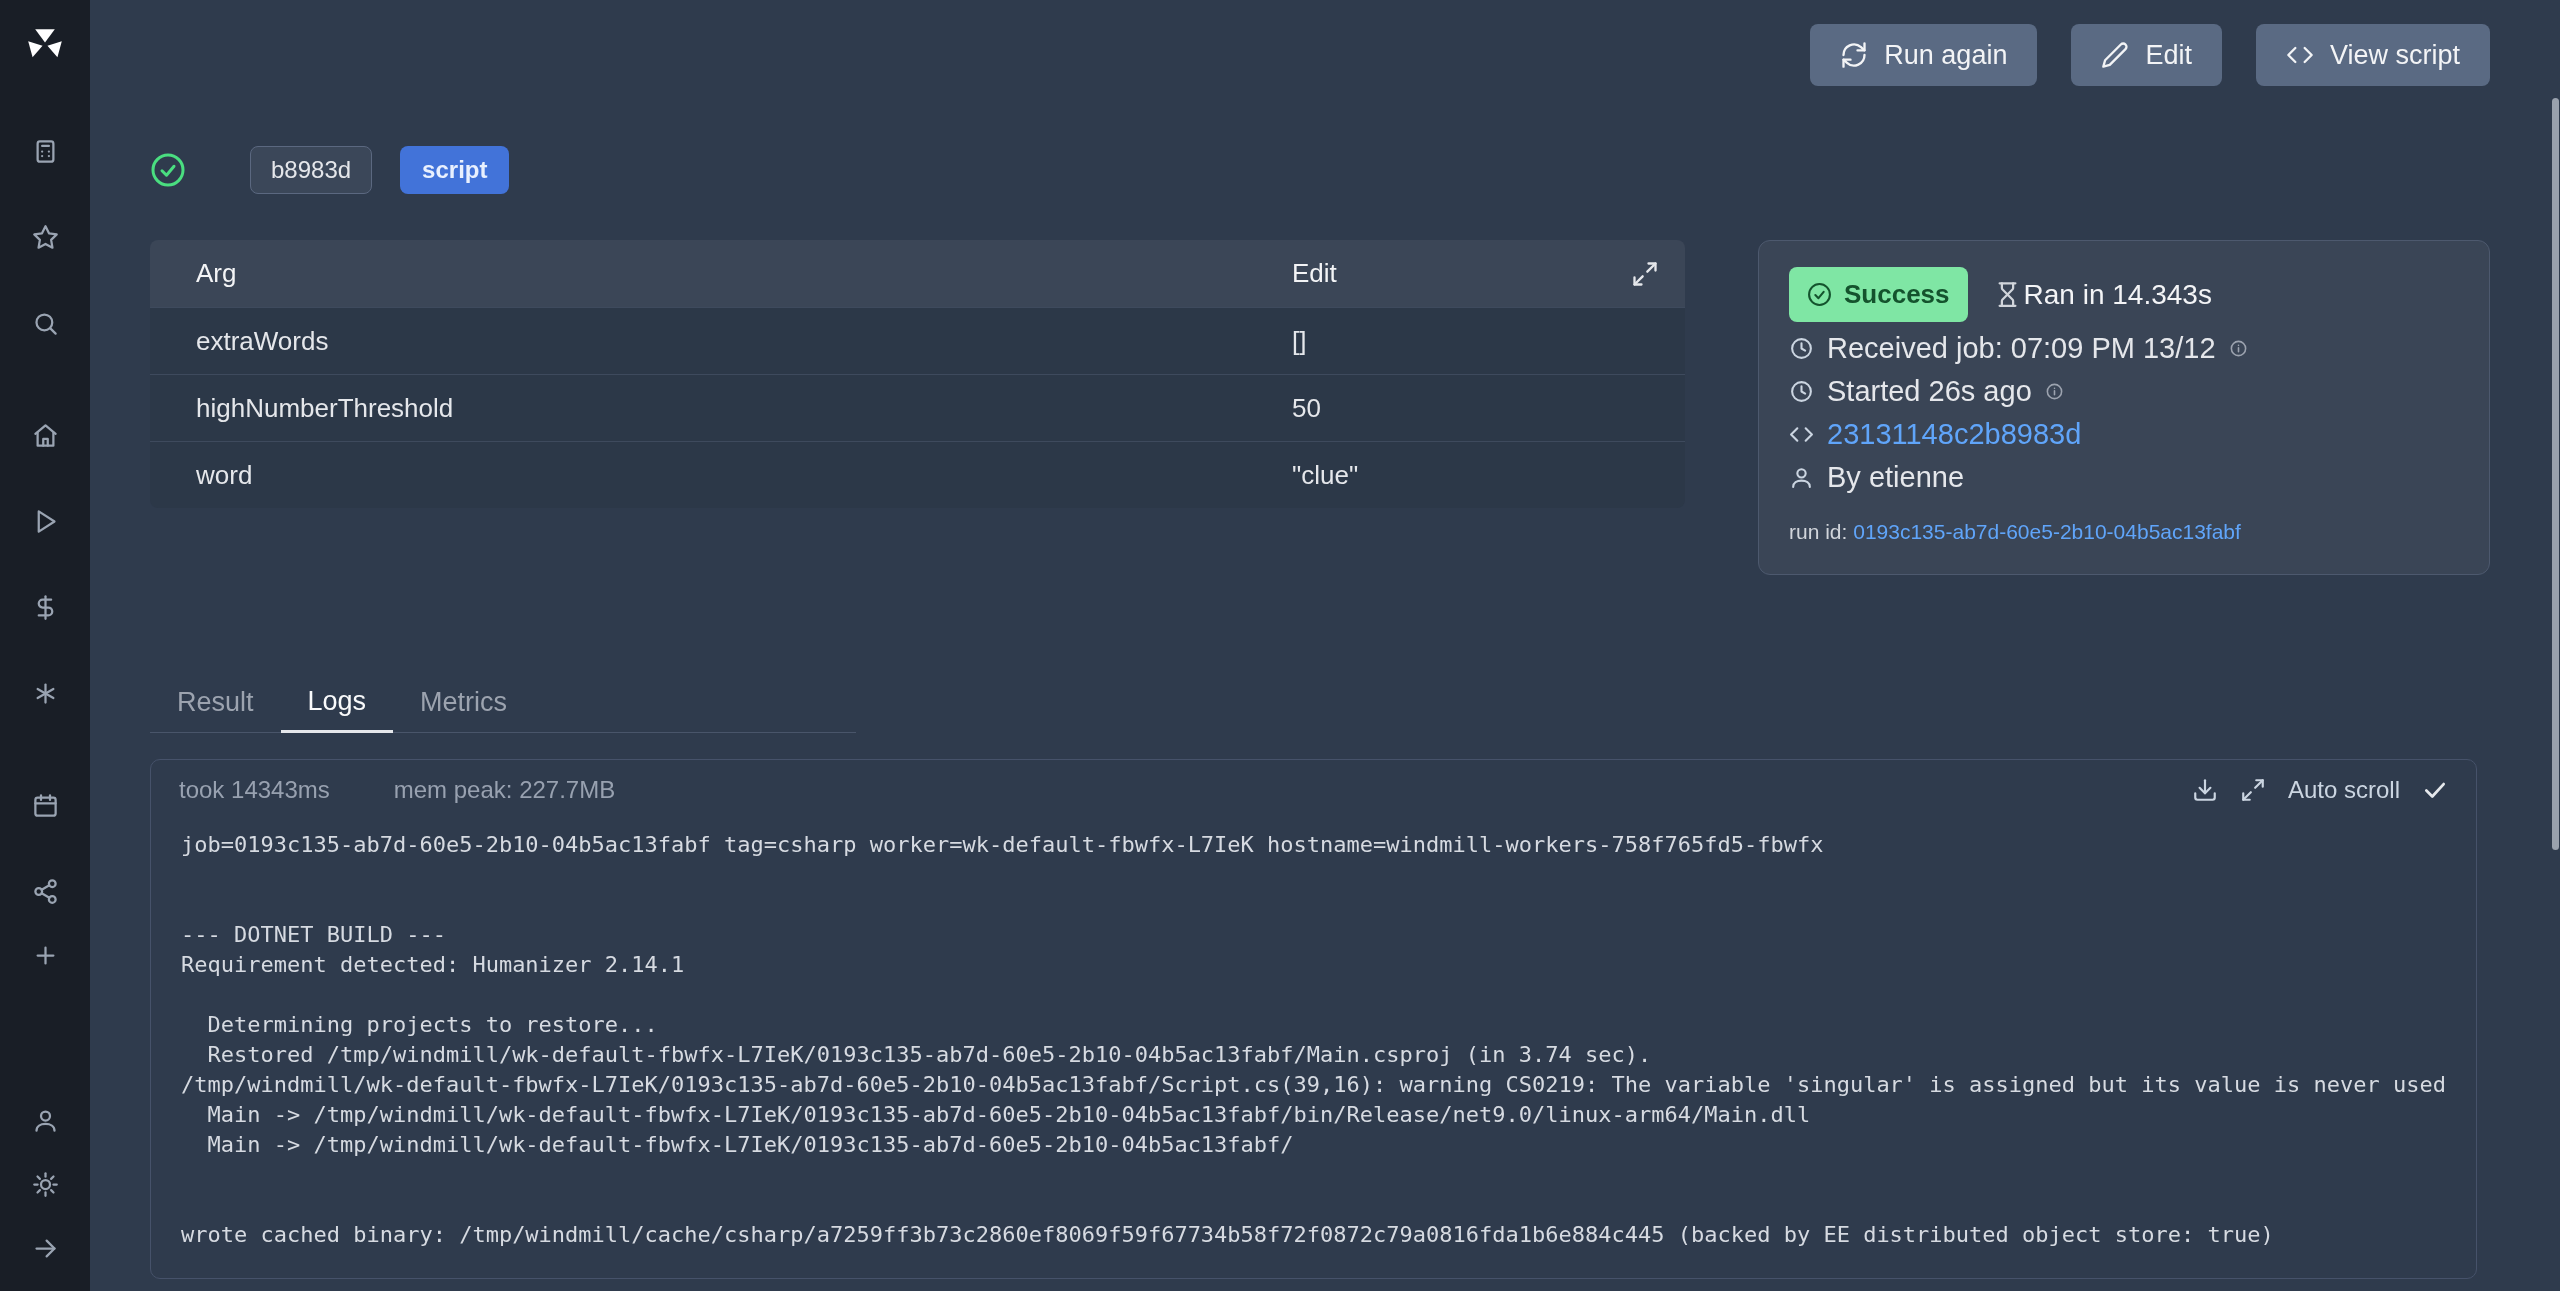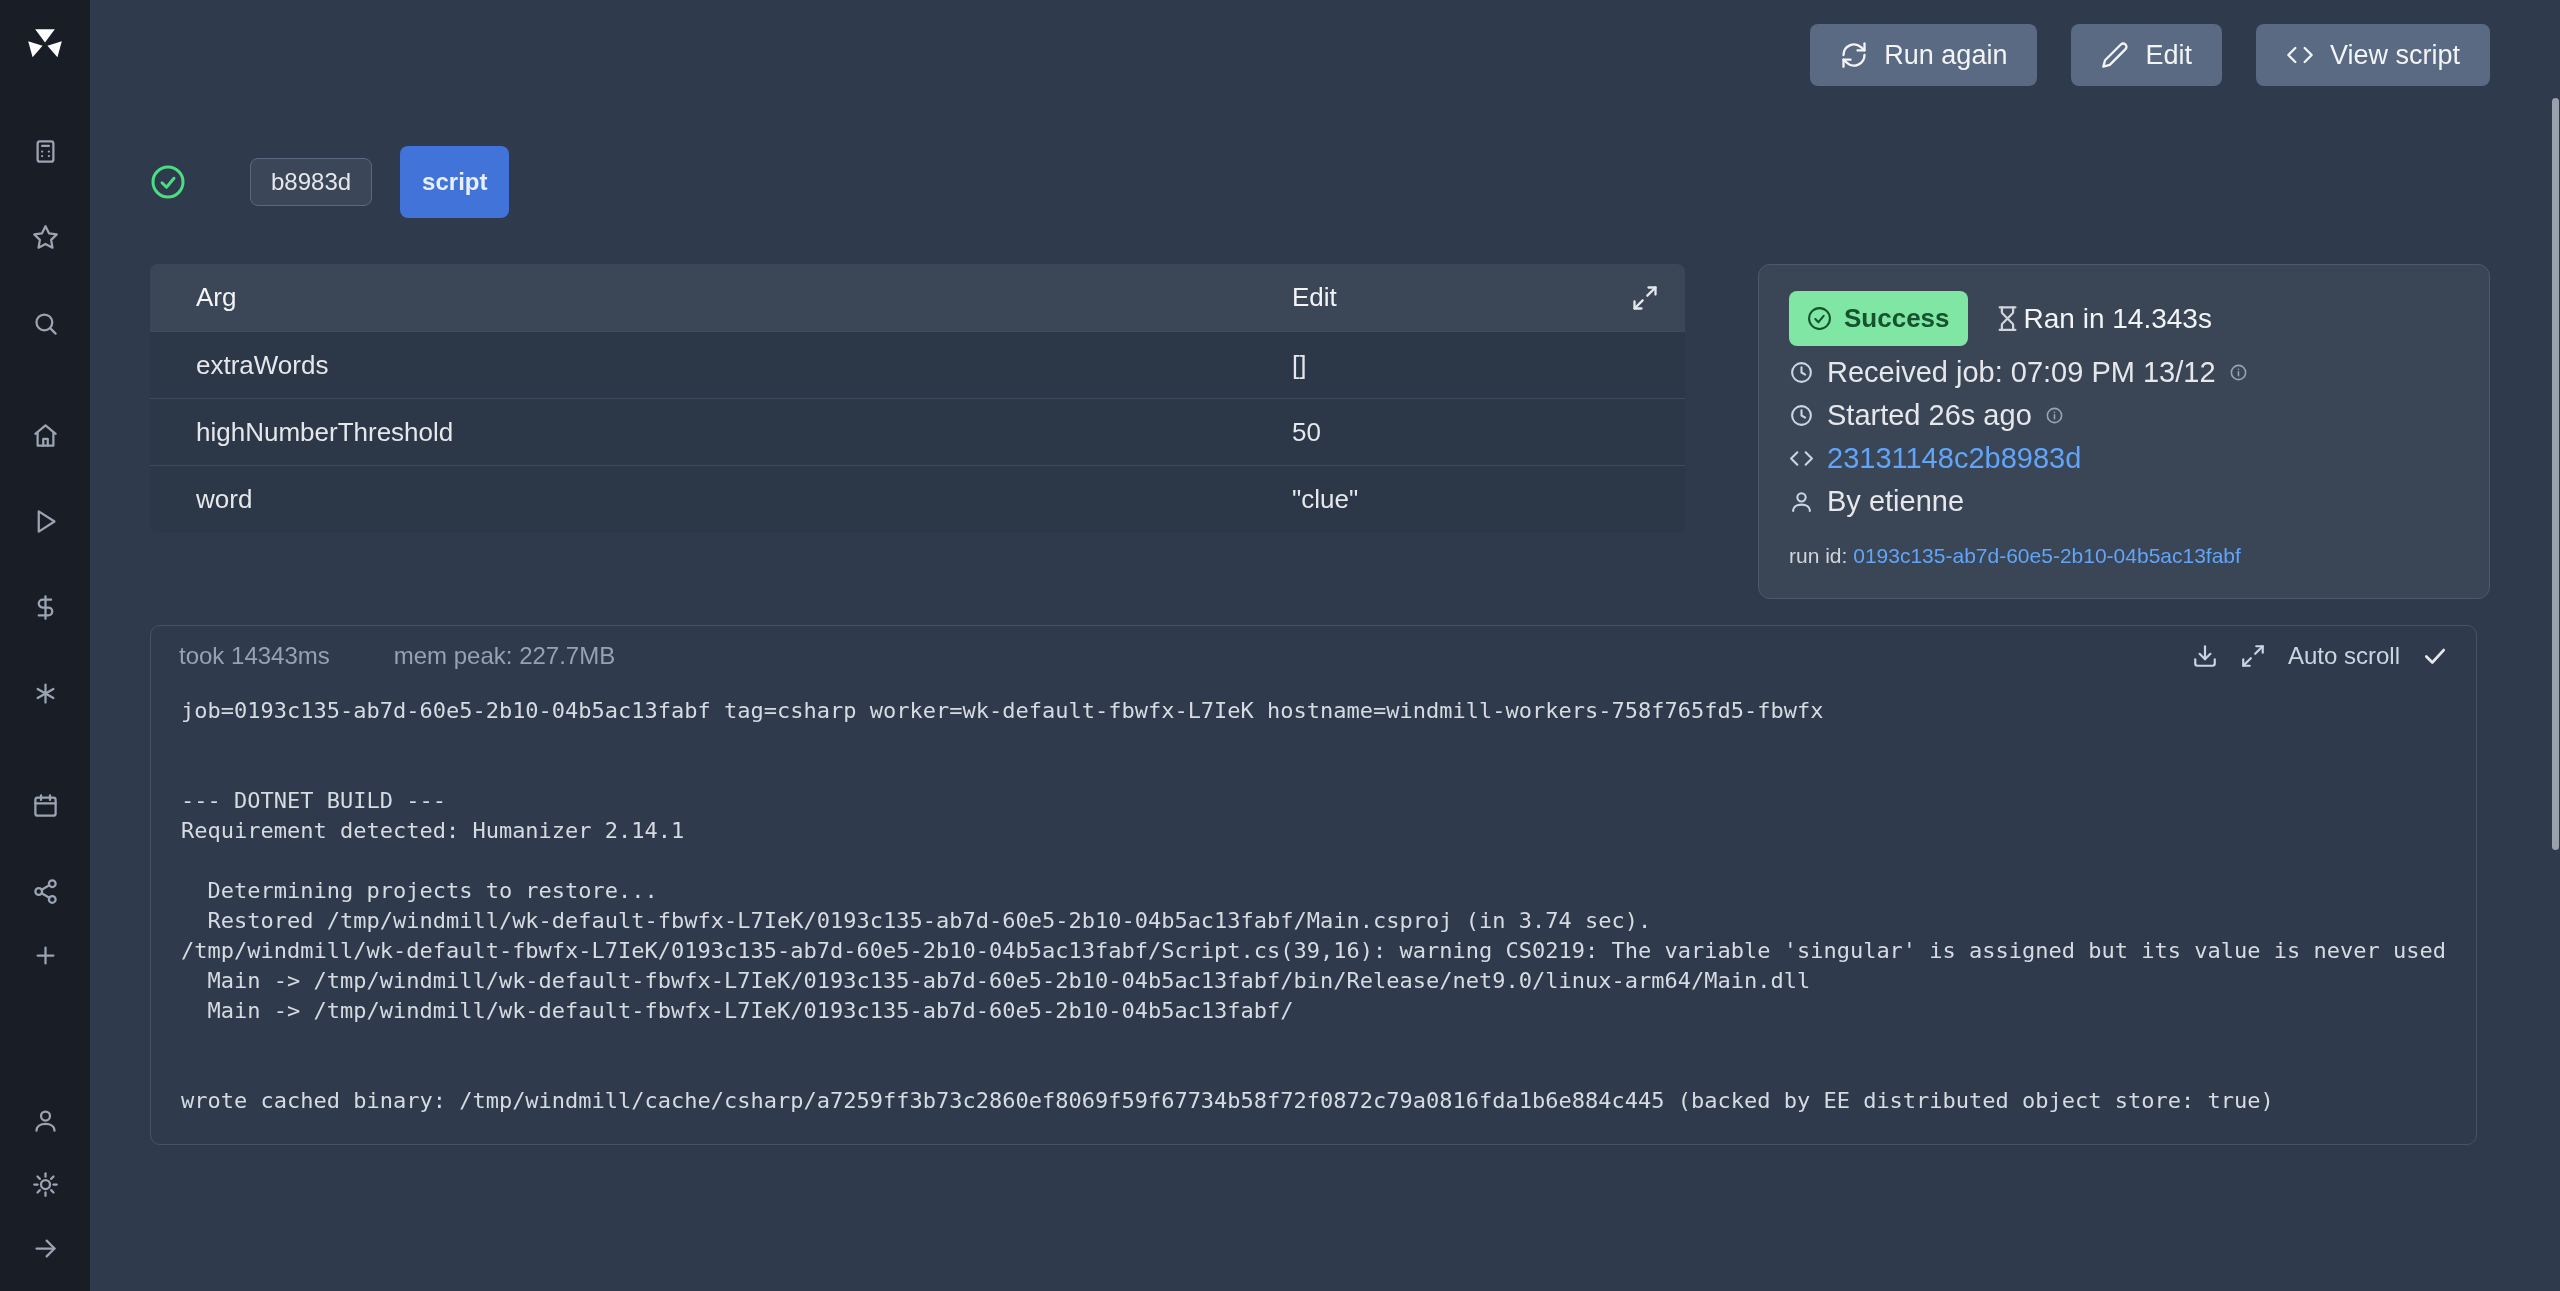--- a/index.html
+++ b/index.html
@@ -23,21 +23,21 @@
 
   .topbar { display:flex; justify-content:flex-end; gap:34px; padding-top:24px; }
   .btn { display:inline-flex; align-items:center; gap:16px; height:62px; padding:0 30px; background:#5a6a83; border:none; border-radius:8px; color:#f3f4f6; font-size:27px; font-family:inherit; cursor:pointer; }
   .btn svg { width:28px; height:28px; }
 
   .title-row { display:flex; align-items:center; margin-top:60px; gap:28px; }
   .check-badge { color:#4ade80; display:flex; }
   .check-badge svg { width:36px; height:36px; }
   .page-title { font-size:42px; font-weight:700; color:#f9fafb; letter-spacing:.4px; }
   .hash-badge { margin-left:36px; background:#3b4759; border:1px solid #5b6880; border-radius:8px; padding:9px 20px; font-size:24px; color:#e5e7eb; }
-  .type-badge { background:#4273d9; border-radius:8px; padding:22px 22px; font-size:24px; font-weight:700; color:#e8f0fe; cursor:pointer; }
+  .type-badge { background:#4273d9; border-radius:8px; padding:10px 22px; font-size:24px; font-weight:700; color:#e8f0fe; cursor:pointer; }
 
   .content { display:flex; gap:73px; margin-top:46px; align-items:flex-start; }
 
   
   .args-table { width:1535px; border-radius:8px; overflow:hidden; font-size:26px; }
   .t-header { position:relative; display:grid; grid-template-columns:1096px 1fr; background:#3b4657; height:67px; align-items:center; font-weight:400; color:#f3f4f6; }
   .t-row { display:grid; grid-template-columns:1096px 1fr; background:#2c3848; height:67px; align-items:center; border-top:1px solid #3e4a5d; color:#e5e7eb; }
   .cell { padding-left:46px; }
   .expand-btn { position:absolute; right:26px; top:50%; transform:translateY(-50%); color:#e5e7eb; background:none; border:none; cursor:pointer; display:flex; }
   .expand-btn svg { width:28px; height:28px; }
@@ -319,20 +319,25 @@
         <span>By etienne</span>
       </div>
 
       <div class="runid">
         <span>run id:</span>
         <a class="link">0193c135-ab7d-60e5-2b10-04b5ac13fabf</a>
       </div>
     </aside>
   </div>
 
+  <div class="tabs">
+    <button class="tab">Result</button>
+    <button class="tab active">Logs</button>
+    <button class="tab">Metrics</button>
+  </div>
 
   <section class="log-panel">
     <div class="log-head">
       <span class="took">took 14343ms</span>
       <span>mem peak: 227.7MB</span>
       <div class="log-tools">
         <svg viewBox="0 0 24 24" fill="none" stroke="currentColor" stroke-width="2" stroke-linecap="round" stroke-linejoin="round">
             <path d="M21 15v4a2 2 0 0 1-2 2H5a2 2 0 0 1-2-2v-4"></path>
             <polyline points="7 10 12 15 17 10"></polyline>
             <line x1="12" y1="15" x2="12" y2="3"></line>

